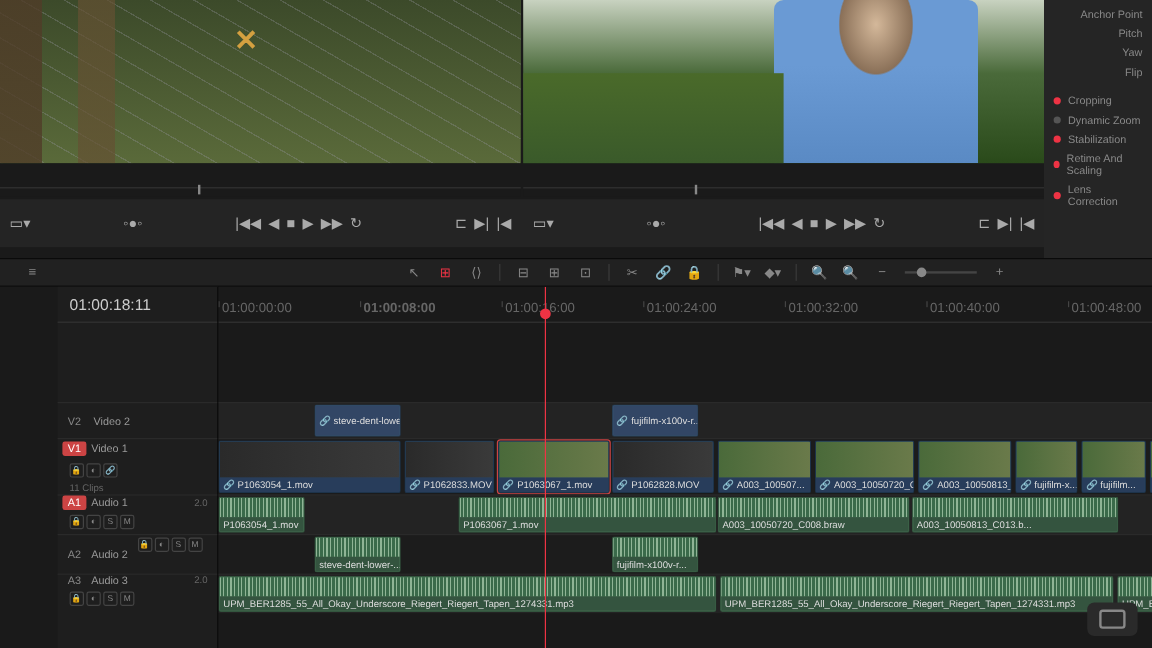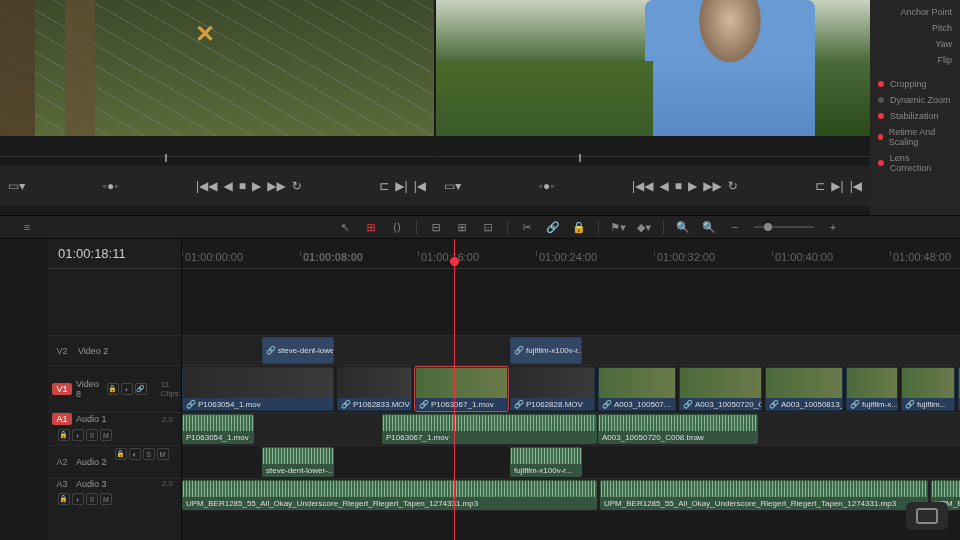--- a/index.html
+++ b/index.html
@@ -196,24 +196,24 @@
 </div>
 
 <div class="timeline-area">
   <div class="track-headers">
     <div class="timecode-box">01:00:18:11</div>
     <div class="spacer-row"></div>
     <div class="track-hdr v2">
       <span class="tk-label">V2</span>
       <span class="tk-name">Video 2</span>
     </div>
-    <div class="track-hdr v1" style="flex-direction:row;align-items:center">
+    <div class="track-hdr v1" style="flex-direction:column;align-items:flex-start">
       <div style="display:flex;align-items:center;padding:2px 0">
           <span class="tk-label sel">V1</span>
-          <span class="tk-name">Video 8</span>
+          <span class="tk-name">Video 1</span>
         </div>
       <div class="tk-btns">
           <span class="tk-btn">🔒</span>
           <span class="tk-btn">◐</span>
           <span class="tk-btn">🔗</span>
         </div>
       <div style="font-size:8px;color:#666;padding-left:6px">11 Clips</div>
     </div>
     <div class="track-hdr a1" style="flex-direction:column;align-items:stretch">
       <div style="display:flex;align-items:center">
@@ -321,20 +321,24 @@
           <div class="clip-lbl">P1063054_1.mov</div>
         </div>
         <div class="clip clip-a" style="left: 200px; width: 215px;">
           <div class="wave"></div>
           <div class="clip-lbl">P1063067_1.mov</div>
         </div>
         <div class="clip clip-a" style="left: 416px; width: 160px;">
           <div class="wave"></div>
           <div class="clip-lbl">A003_10050720_C008.braw</div>
         </div>
+        <div class="clip clip-a" style="left: 578px; width: 172px;">
+          <div class="wave"></div>
+          <div class="clip-lbl">A003_10050813_C013.b...</div>
+        </div>
       </div>
     <div class="track a2" id="ta2">
         <div class="clip clip-a" style="left: 80px; width: 72px;">
           <div class="wave"></div>
           <div class="clip-lbl">steve-dent-lower-...</div>
         </div>
         <div class="clip clip-a" style="left: 328px; width: 72px;">
           <div class="wave"></div>
           <div class="clip-lbl">fujifilm-x100v-r...</div>
         </div>

